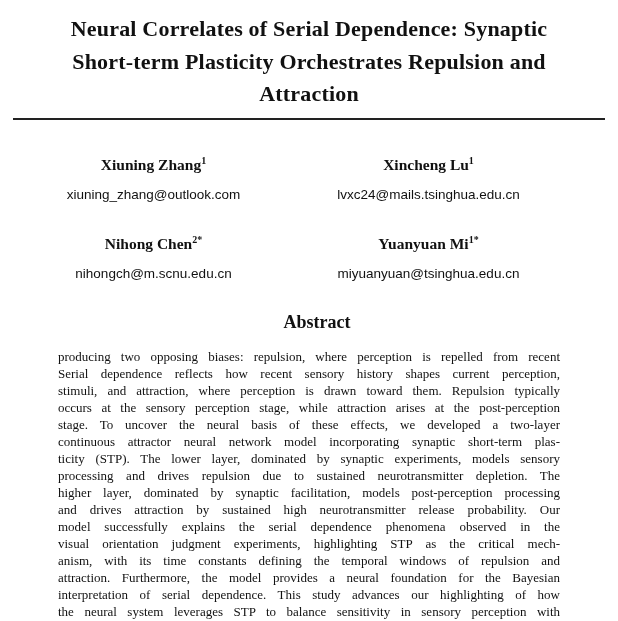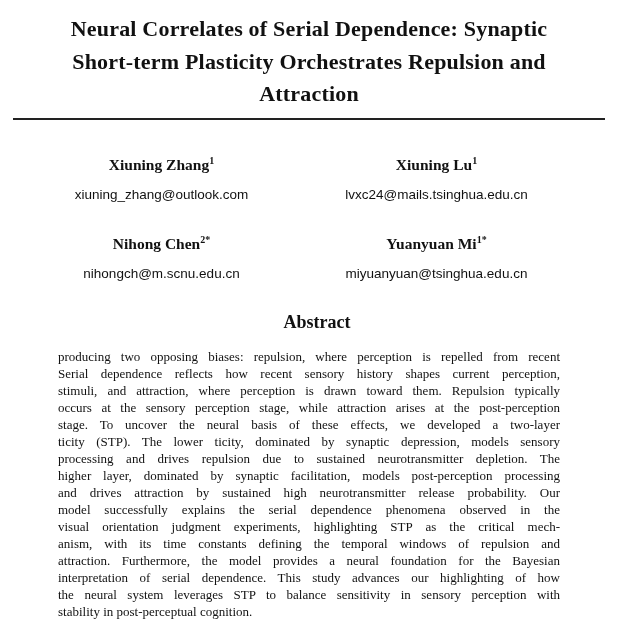--- a/index.html
+++ b/index.html
@@ -29,21 +29,21 @@
     letter-spacing: 0.2px;
   }
   .rule {
     border: none;
     border-top: 2.2px solid #222222;
     width: 592px;
     margin: 7px 0 0 13px;
   }
   .authors {
     margin-top: 36px;
-    padding-left: 24px;
+    padding-left: 16px;
     display: grid;
     grid-template-columns: 275px 275px;
     row-gap: 33px;
   }
   .author {
     text-align: center;
   }
   .author-name {
     font-weight: bold;
     font-size: 15.5px;
@@ -99,21 +99,21 @@
   <hr class="rule">
 
   <div class="authors">
 
       <div class="author">
         <div class="author-name"><span>Xiuning Zhang</span><sup>1</sup></div>
         <div class="author-email">xiuning_zhang@outlook.com</div>
       </div>
 
       <div class="author">
-        <div class="author-name"><span>Xiuning Lu</span><sup>1</sup></div>
+        <div class="author-name"><span>Xincheng Lu</span><sup>1</sup></div>
         <div class="author-email">lvxc24@mails.tsinghua.edu.cn</div>
       </div>
 
       <div class="author">
         <div class="author-name"><span>Nihong Chen</span><sup>2*</sup></div>
         <div class="author-email">nihongch@m.scnu.edu.cn</div>
       </div>
 
       <div class="author">
         <div class="author-name"><span>Yuanyuan Mi</span><sup>1*</sup></div>
@@ -128,22 +128,23 @@
       <div class="aline">producing two opposing biases: repulsion, where perception is repelled from recent</div>
 
       <div class="aline">Serial dependence reflects how recent sensory history shapes current perception,</div>
 
       <div class="aline">stimuli, and attraction, where perception is drawn toward them. Repulsion typically</div>
 
       <div class="aline">occurs at the sensory perception stage, while attraction arises at the post-perception</div>
 
       <div class="aline">stage. To uncover the neural basis of these effects, we developed a two-layer</div>
 
+      <div class="aline">continuous attractor neural network model incorporating synaptic short-term plas-</div>
 
-      <div class="aline">ticity (STP). The lower ticity, dominated by synaptic depression, models sensory</div>
+      <div class="aline">ticity (STP). The lower layer, dominated by synaptic experiments, models sensory</div>
 
       <div class="aline">processing and drives repulsion due to sustained neurotransmitter depletion. The</div>
 
       <div class="aline">higher layer, dominated by synaptic facilitation, models post-perception processing</div>
 
       <div class="aline">and drives attraction by sustained high neurotransmitter release probability. Our</div>
 
       <div class="aline">model successfully explains the serial dependence phenomena observed in the</div>
 
       <div class="aline">visual orientation judgment experiments, highlighting STP as the critical mech-</div>

